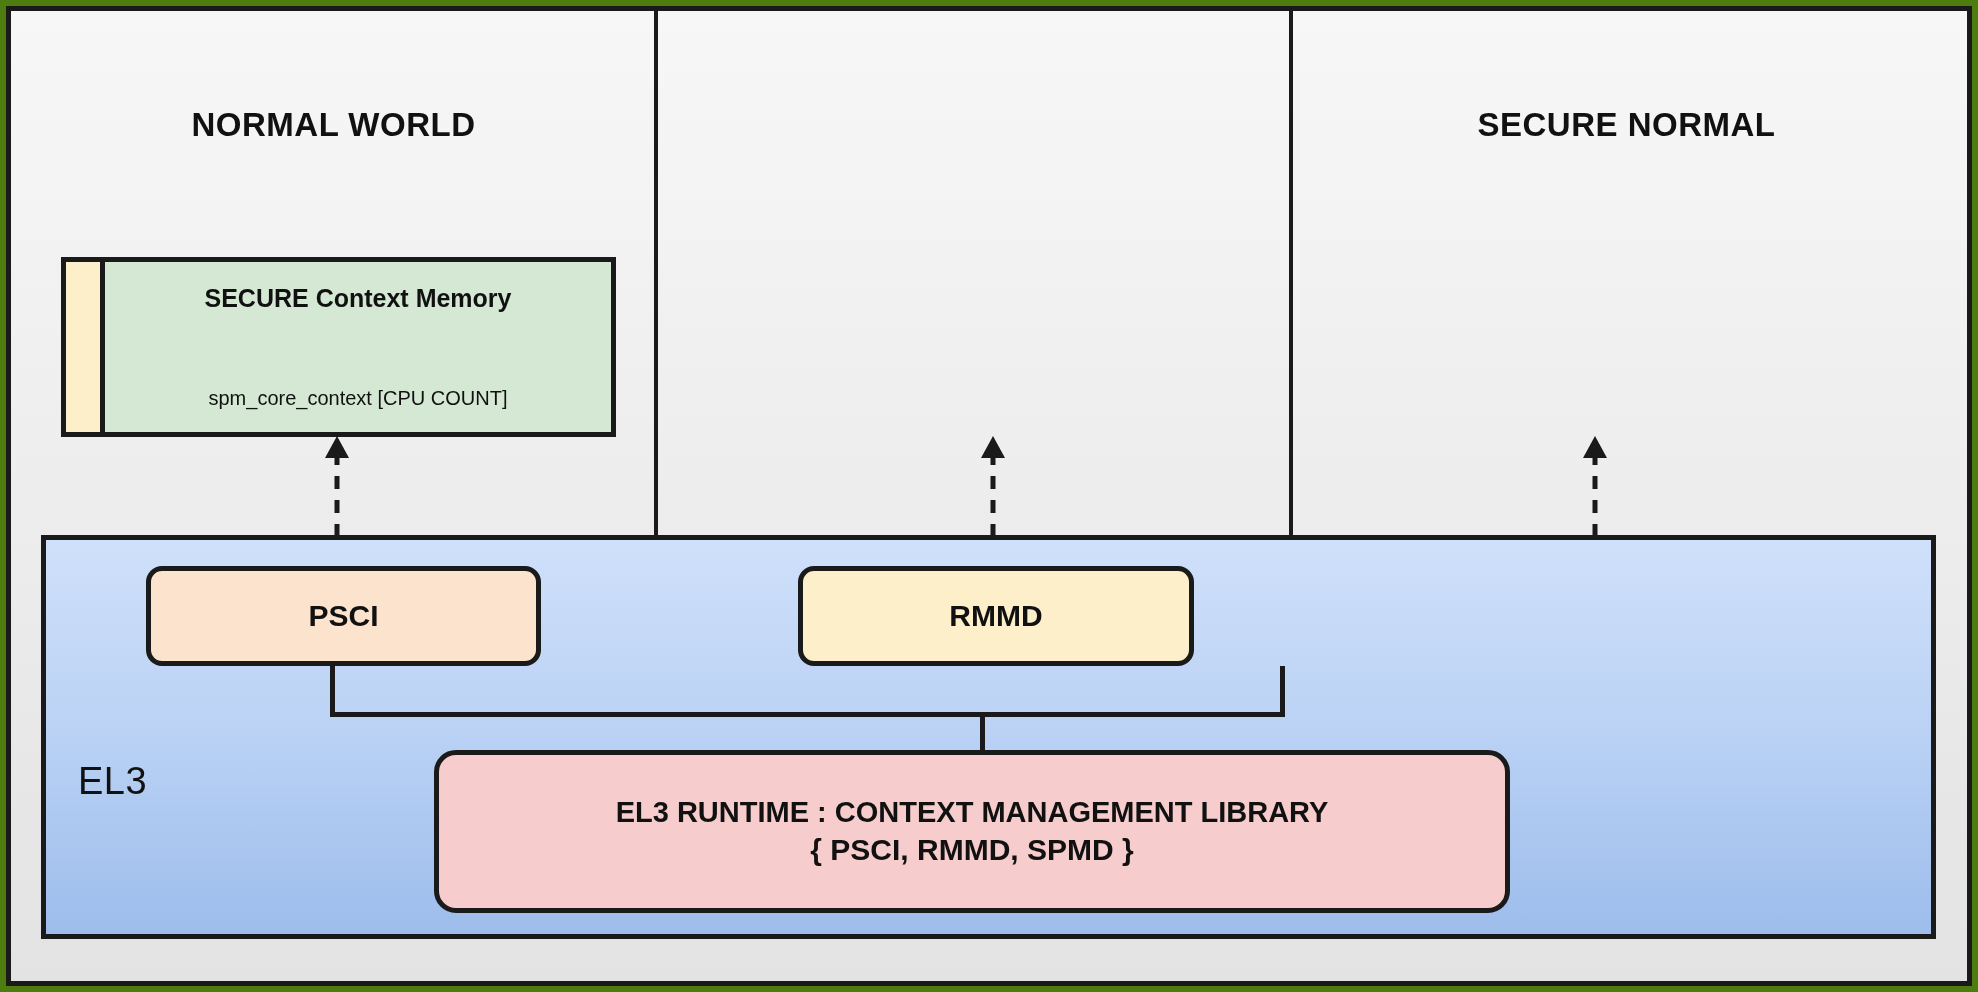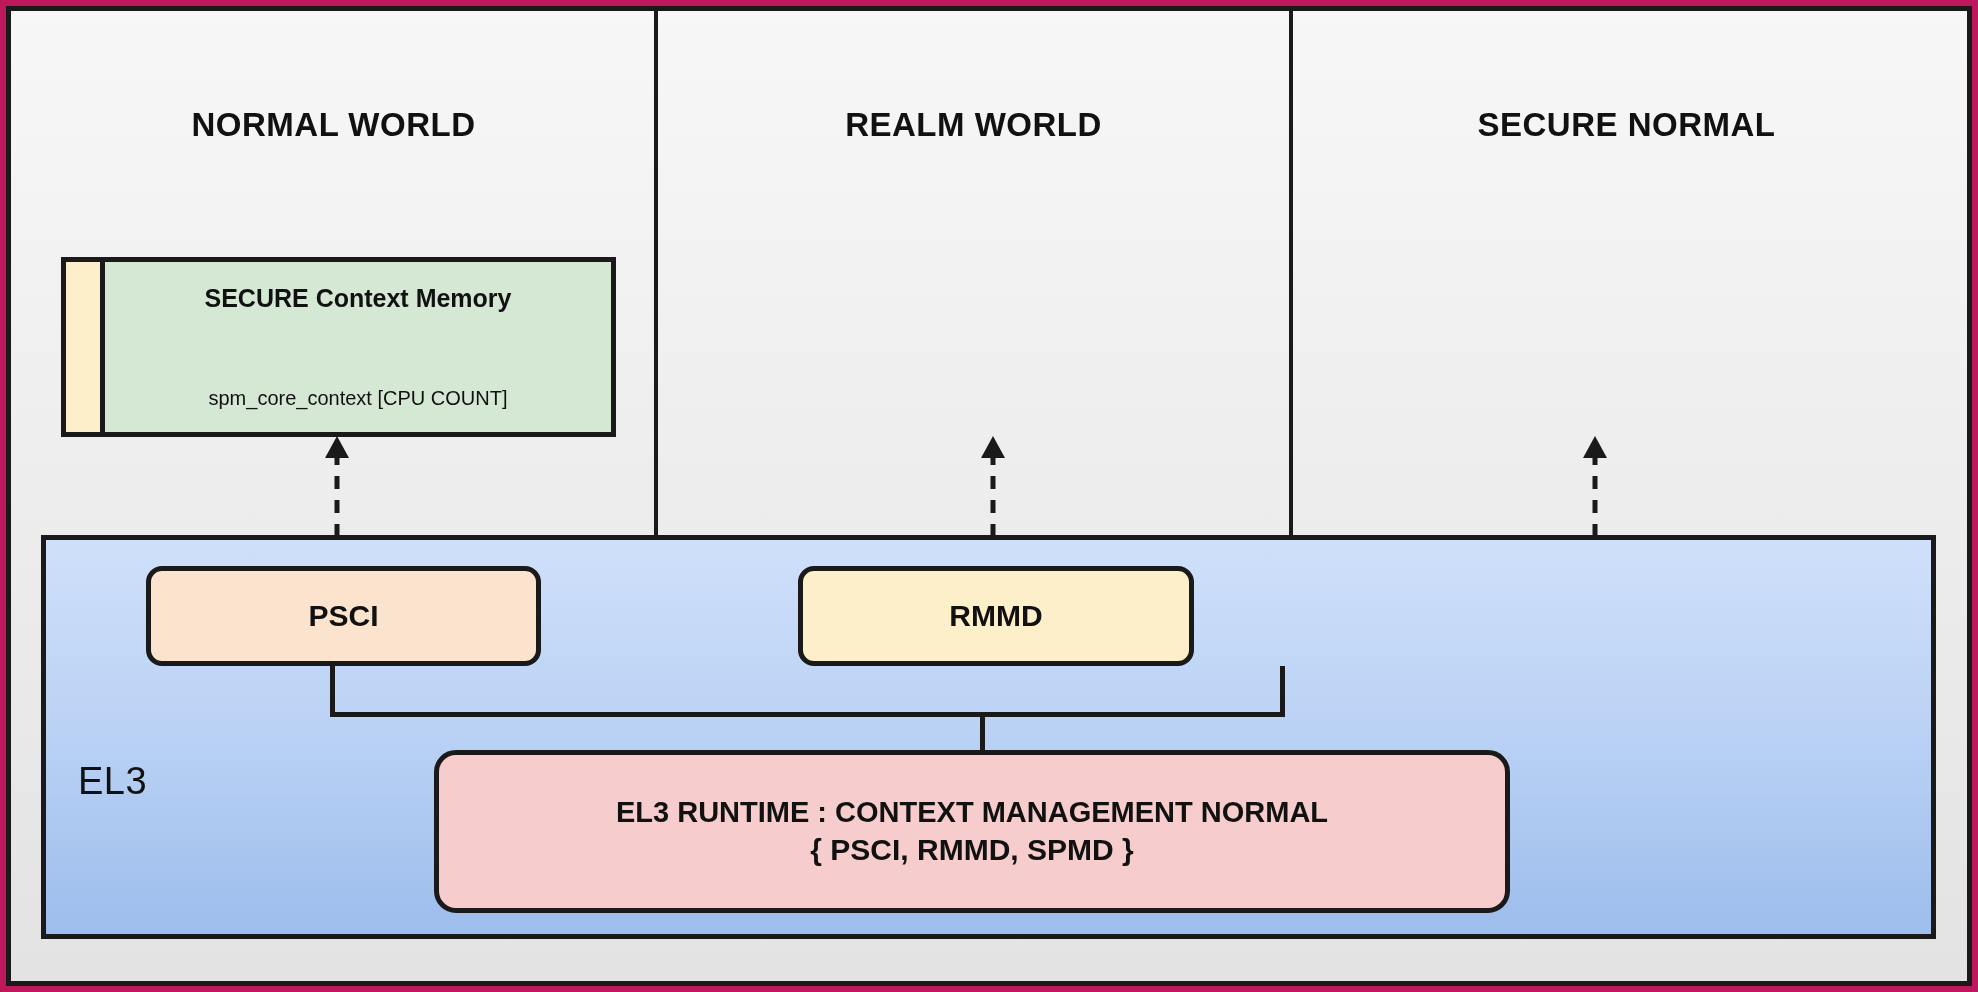--- a/index.html
+++ b/index.html
@@ -4,21 +4,21 @@
 <style>
   html, body {
     margin: 0;
     padding: 0;
     background: #ffffff;
   }
   #stage {
     position: relative;
     width: 1978px;
     height: 992px;
-    background: #be185d;
+    background: #4d7c0f;
     font-family: "Liberation Sans", sans-serif;
     overflow: hidden;
   }
 
   
   #outer-frame {
     position: absolute;
     left: 6px;
     top: 6px;
     width: 1966px;
@@ -180,23 +180,20 @@
 </style>
 </head>
 <body>
 
 <div id="stage">
 
   <div id="outer-frame"></div>
 
   <div class="world-col" id="world-col-0">
     <div class="world-title">NORMAL WORLD</div>
-  </div>
-  <div class="world-col" id="world-col-1">
-    <div class="world-title">REALM WORLD</div>
   </div>
   <div class="world-col" id="world-col-2">
     <div class="world-title">SECURE NORMAL</div>
   </div>
 
   <div class="world-divider" id="world-divider-0"></div>
   <div class="world-divider" id="world-divider-1"></div>
 
   <div class="ctx-box" id="ctx-box-0">
     <div class="ctx-title">NON-SECURE Context Memory</div>
@@ -234,17 +231,17 @@
 
   <div class="disp-box" id="disp-box-0">PSCI</div>
   <div class="disp-box" id="disp-box-1">RMMD</div>
 
   <div class="conn" id="conn-stub-left"></div>
   <div class="conn" id="conn-stub-right"></div>
   <div class="conn" id="conn-bus"></div>
   <div class="conn" id="conn-stub-center"></div>
 
   <div id="runtime-box">
-    <div id="runtime-line-1">EL3 RUNTIME : CONTEXT MANAGEMENT NORMAL</div>
+    <div id="runtime-line-1">EL3 RUNTIME : CONTEXT MANAGEMENT LIBRARY</div>
     <div id="runtime-line-2">{ PSCI, RMMD, SPMD }</div>
   </div>
 
 </div>
 
 </body></html>

